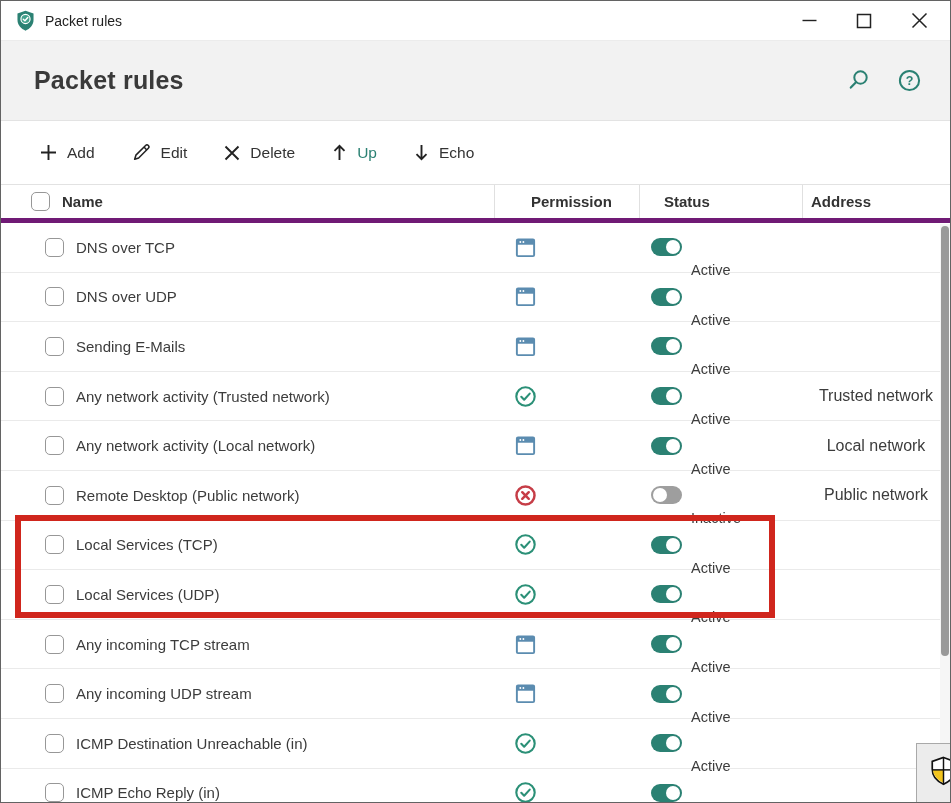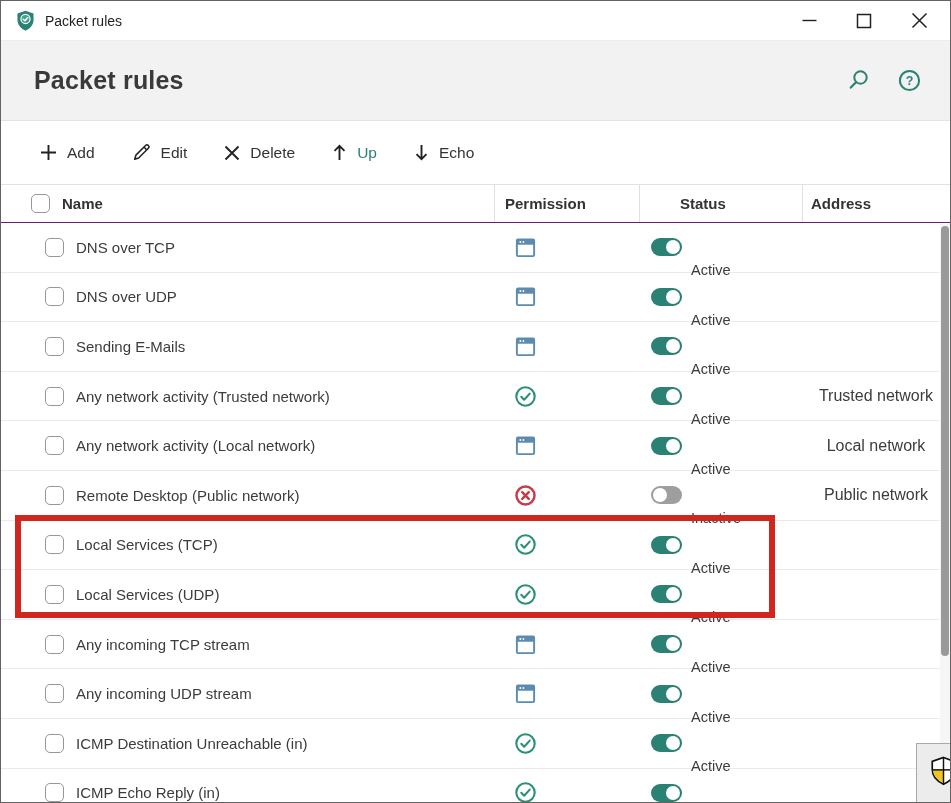--- a/index.html
+++ b/index.html
@@ -25,25 +25,25 @@
 
   
   .toolbar { height:63px; flex:0 0 63px; display:flex; align-items:center; gap:37px;
     padding-left:39px; background:#fff; }
   .tool { display:flex; align-items:center; gap:10px; cursor:pointer; }
   .tool-label { font-size:15.5px; color:#333; }
   .tool-label.accent { color:#2b8173; }
 
   
   .thead { height:39px; flex:0 0 39px; display:flex; align-items:center;
-    border-top:1px solid #e2e2e2; border-bottom:1px solid #701a75; background:#fff; }
+    border-top:1px solid #e2e2e2; border-bottom:5px solid #701a75; background:#fff; }
   .thead .hc { height:100%; display:flex; align-items:center; font-size:15px; font-weight:700; color:#333; }
   .hc-name { flex:1 1 auto; padding-left:30px; gap:12px; }
-  .hc-perm { flex:0 0 145px; border-left:1px solid #e0e0e0; padding-left:10px; }
-  .hc-status { flex:0 0 163px; border-left:1px solid #e0e0e0; padding-left:40px; }
+  .hc-perm { flex:0 0 145px; border-left:1px solid #e0e0e0; padding-left:36px; }
+  .hc-status { flex:0 0 163px; border-left:1px solid #e0e0e0; padding-left:24px; }
   .hc-addr { flex:0 0 148px; border-left:1px solid #e0e0e0; padding-left:8px; }
 
   .tbody { flex:1 1 auto; overflow:hidden; position:relative; background:#fff; }
   .row { display:flex; align-items:center; height:49.6px; border-bottom:1px solid #eaeaea; }
   .cell { display:flex; align-items:center; }
   .c-name { flex:1 1 auto; padding-left:44px; gap:12px; }
   .c-perm { flex:0 0 145px; padding-left:20px; }
   .c-status { flex:0 0 163px; padding-left:12px; gap:9px; }
   .c-addr { flex:0 0 148px; justify-content:center; }
 

